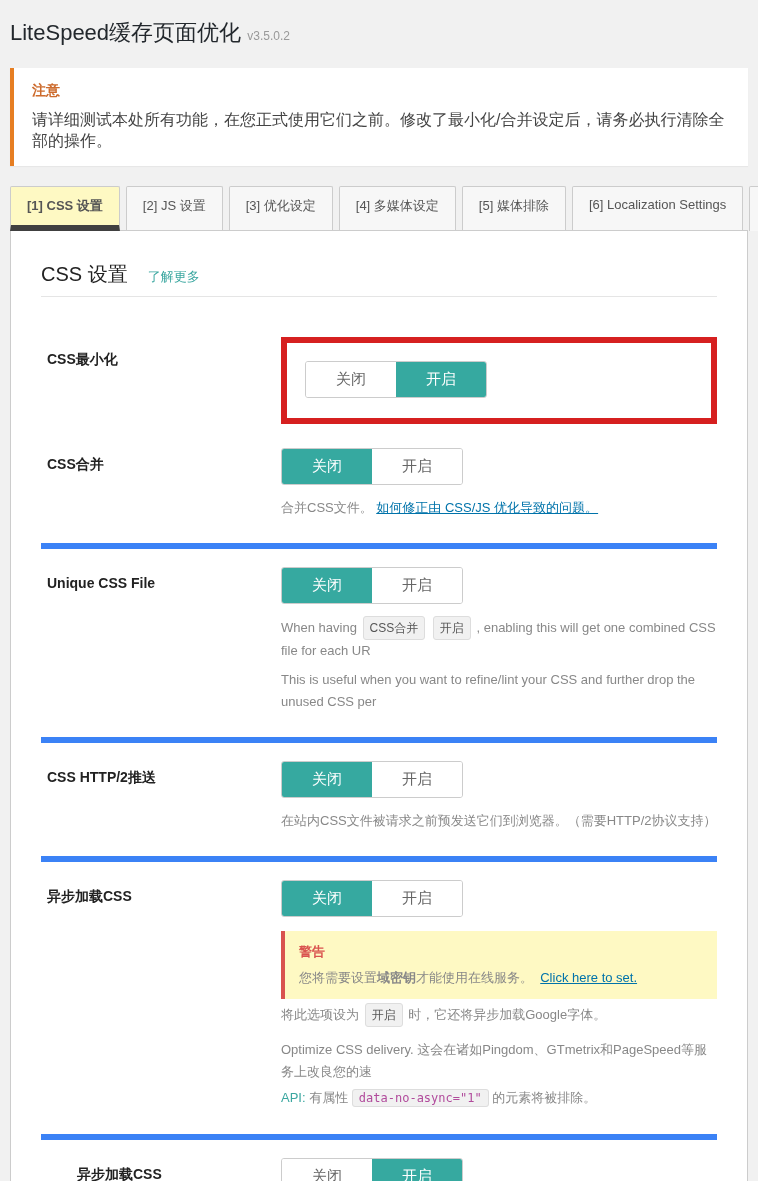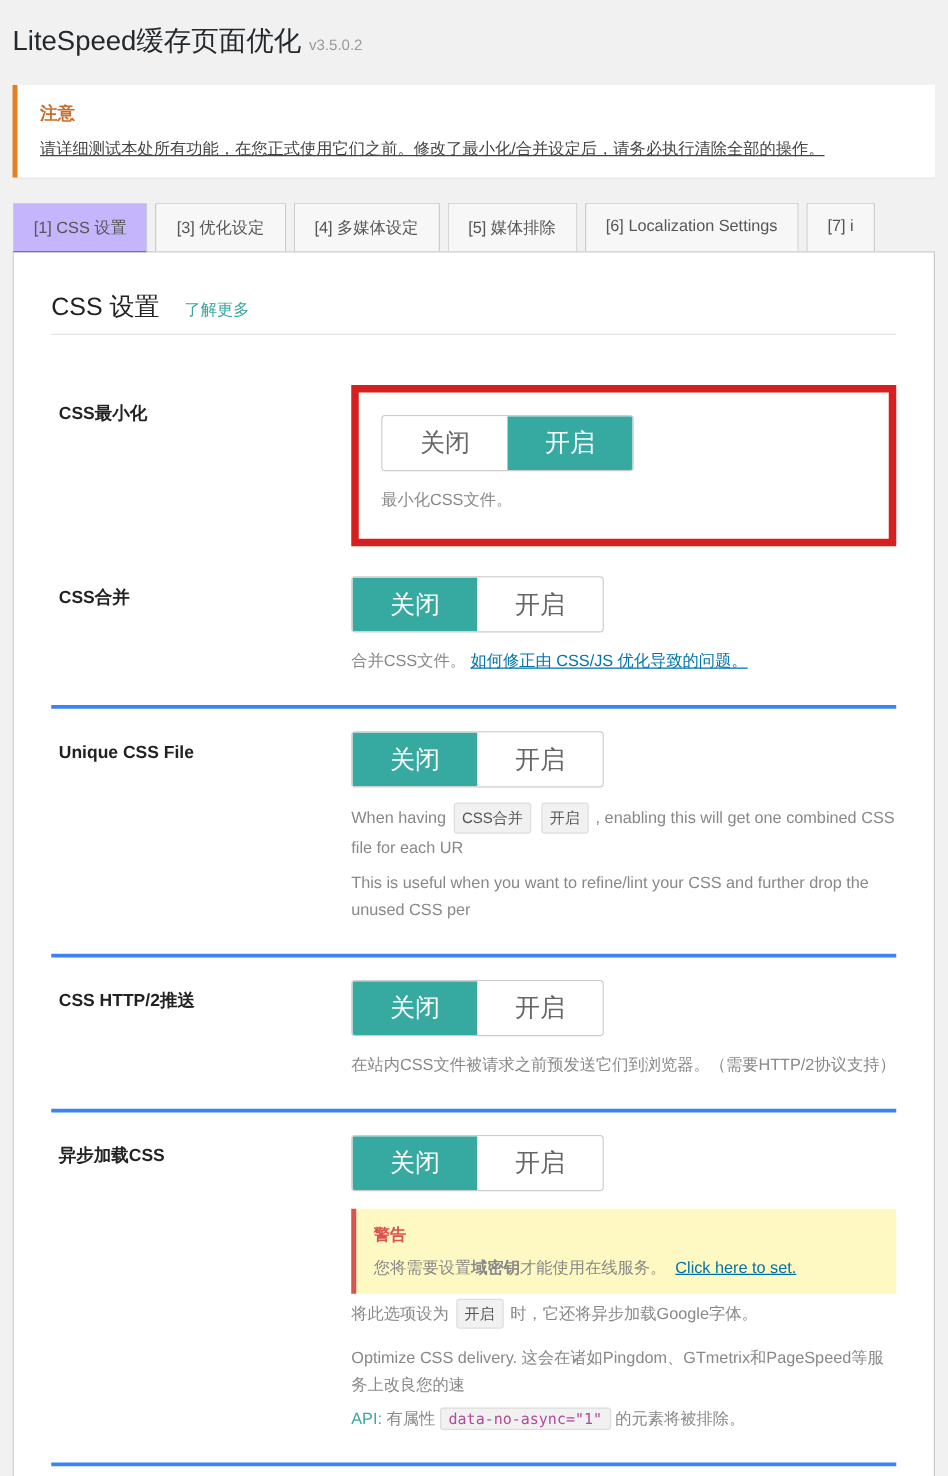--- a/index.html
+++ b/index.html
@@ -19,44 +19,44 @@
   }
   .version { font-size: 12px; color: #999; font-weight: 400; }
   .notice-box {
     margin: 10px 10px 20px 10px;
     background: #fff;
     border-left: 4px solid #e67e22;
     padding: 14px 18px;
     box-shadow: 0 1px 1px rgba(0,0,0,0.04);
   }
   .notice-title { color: #cd6b2d; font-weight: 600; font-size: 14px; margin-bottom: 10px; }
-  .notice-text { color: #444; font-size: 13px; text-decoration: underline; }
+  .notice-text { color: #444; font-size: 16px; }
   .tabs {
     display: flex;
     gap: 6px;
     padding: 0 10px;
     margin-top: 20px;
   }
   .tab {
     background: #f7f7f7;
     border: 1px solid #ccc;
     border-bottom: none;
     padding: 10px 16px;
     font-size: 13px;
     color: #555;
     cursor: pointer;
     border-radius: 2px 2px 0 0;
     white-space: nowrap;
   }
   .tab.active {
-    background: #c4b5fd;
-    border-bottom: 1px solid #404040;
+    background: #fef9c3;
+    border-bottom: 6px solid #404040;
     position: relative;
     z-index: 2;
-    font-weight: 400;
+    font-weight: 700;
   }
   .panel {
     background: #fff;
     margin: -1px 10px 0 10px;
     border: 1px solid #ccc;
     padding: 30px 30px 10px 30px;
     position: relative;
     z-index: 1;
   }
   .section-head {
@@ -66,21 +66,21 @@
     border-bottom: 1px solid #e5e5e5;
     padding-bottom: 8px;
     margin-bottom: 28px;
   }
   .section-head h2 { font-size: 20px; font-weight: 500; color: #222; }
   .learn-more { color: #3ba7a0; font-size: 13px; cursor: pointer; text-align: right; }
   .setting-row {
     display: flex;
     align-items: flex-start;
     padding: 18px 0 24px 0;
-    border-bottom: 3px solid #3b82f6;
+    border-bottom: 6px solid #3b82f6;
   }
   .setting-row:last-child { border-bottom: none; }
   .setting-label {
     width: 240px;
     flex-shrink: 0;
     font-weight: 600;
     color: #222;
     font-size: 14px;
     padding-top: 8px;
     padding-left: 6px;
@@ -88,21 +88,21 @@
   .setting-label.nested { padding-left: 36px; }
   .setting-body { flex: 1; }
   .toggle {
     display: inline-flex;
     border-radius: 3px;
     overflow: hidden;
     border: 1px solid #ccc;
   }
   .toggle-btn {
     padding: 8px 30px;
-    font-size: 20px;
+    font-size: 15px;
     background: #fff;
     color: #666;
     cursor: pointer;
     border: none;
   }
   .toggle-btn.on { background: #36a9a0; color: #fff; }
   .desc { margin-top: 12px; color: #888; font-size: 13px; line-height: 1.7; }
   .desc a, .link { color: #0073aa; text-decoration: underline; cursor: pointer; }
   .tag {
     display: inline-block;
@@ -158,20 +158,21 @@
   <span class="version">v3.5.0.2</span>
 </div>
 
 <div class="notice-box">
   <div class="notice-title">注意</div>
   <div class="notice-text">请详细测试本处所有功能，在您正式使用它们之前。修改了最小化/合并设定后，请务必执行清除全部的操作。</div>
 </div>
 
 <div class="tabs">
   <div class="tab active">[1] CSS 设置</div>
+  <div class="tab">[2] JS 设置</div>
   <div class="tab">[3] 优化设定</div>
   <div class="tab">[4] 多媒体设定</div>
   <div class="tab">[5] 媒体排除</div>
   <div class="tab">[6] Localization Settings</div>
   <div class="tab">[7] i</div>
 </div>
 
 <div class="panel">
 
   <div class="section-head">
@@ -180,21 +181,20 @@
   </div>
 
   <div class="setting-row" style="border-bottom:none;padding-bottom:6px;">
     <div class="setting-label">CSS最小化</div>
     <div class="setting-body">
       <div class="highlight-box">
         <div class="toggle">
           <button class="toggle-btn">关闭</button>
           <button class="toggle-btn on">开启</button>
         </div>
-        <div class="desc">最小化CSS文件。</div>
       </div>
     </div>
   </div>
 
   <div class="setting-row">
     <div class="setting-label">CSS合并</div>
     <div class="setting-body">
       <div class="toggle">
         <button class="toggle-btn on">关闭</button>
         <button class="toggle-btn">开启</button>

